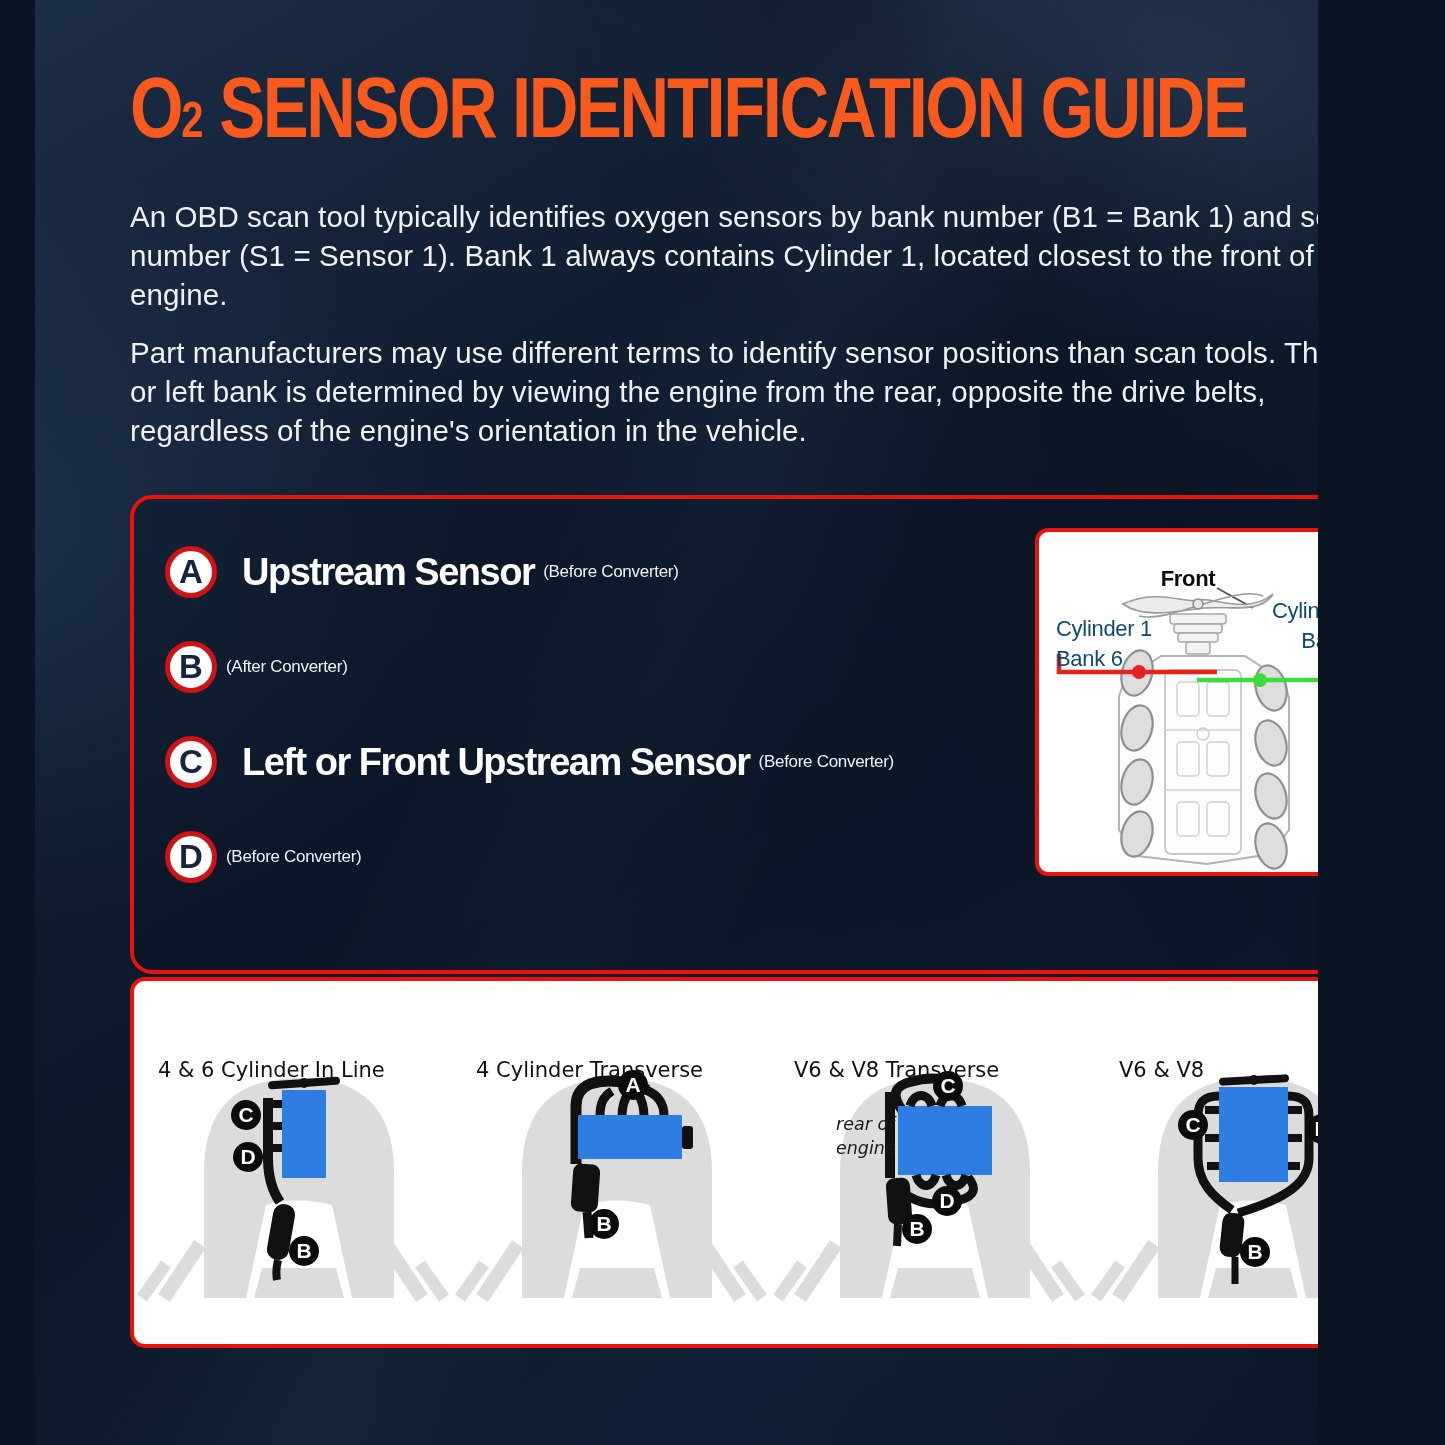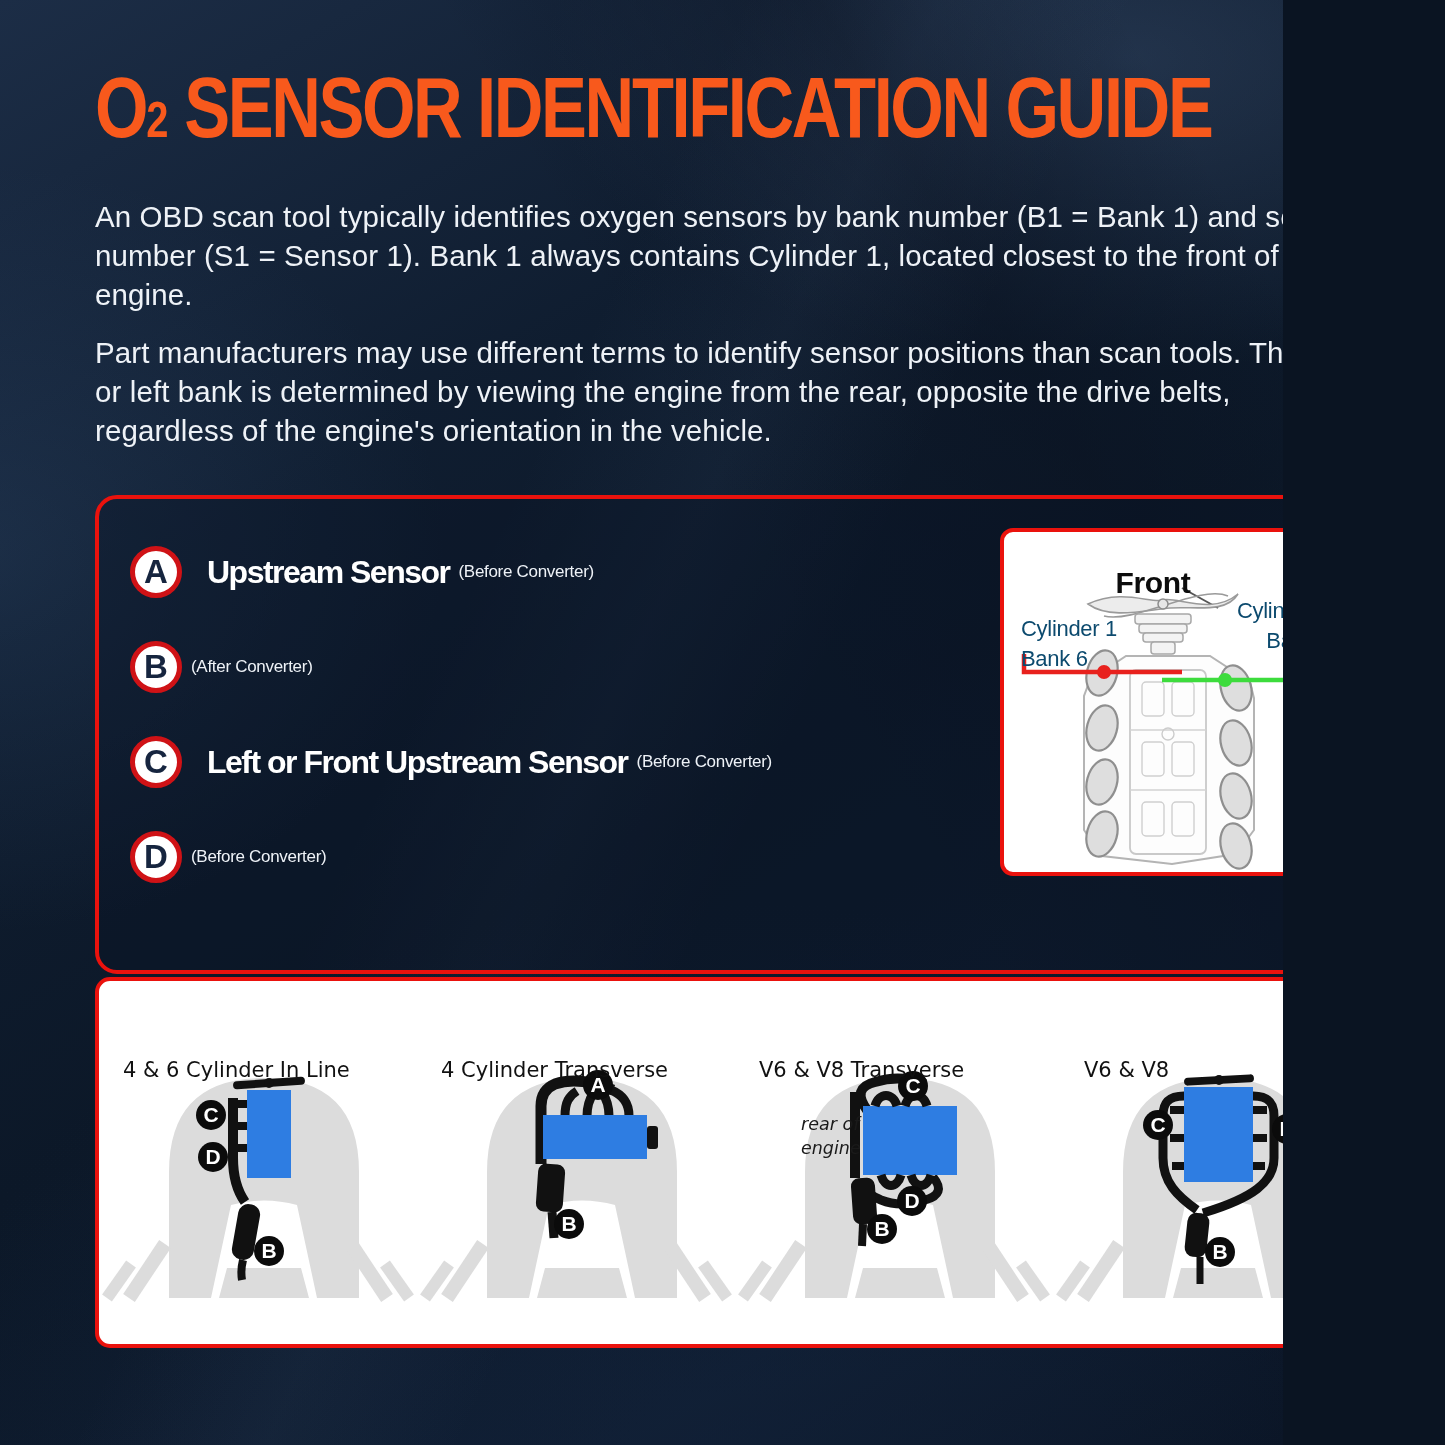--- a/index.html
+++ b/index.html
@@ -5,20 +5,21 @@
   html,body{margin:0;padding:0;background:#0a1422;}
   .page{
     position:relative;width:1283px;height:1445px;overflow:hidden;
     font-family:"Liberation Sans",sans-serif;
     background:
       radial-gradient(900px 480px at 88% 4%, rgba(74,98,134,.32), transparent 65%),
       radial-gradient(760px 620px at -2% 38%, rgba(52,80,116,.30), transparent 62%),
       radial-gradient(1100px 760px at 55% 100%, rgba(18,34,58,.55), transparent 72%),
       linear-gradient(150deg,#1c2d46 0%,#12213576 30%,#0c1828 55%,#0f1d31 82%,#0a1424 100%),
       #0d1a2c;
+    margin-left: 35px;
   }
   .page::before{
     content:"";position:absolute;inset:0;
     background:linear-gradient(115deg, transparent 38%, rgba(96,126,168,.07) 48%, transparent 58%),
                linear-gradient(60deg, transparent 60%, rgba(10,18,32,.5) 78%, transparent 92%);
     pointer-events:none;
   }
   .title{
     position:absolute;left:95px;top:58px;margin:0;white-space:nowrap;
     color:#f8591c;font-size:86px;font-weight:bold;letter-spacing:-3px;
@@ -38,30 +39,30 @@
     border:4px solid #ea120d;border-radius:22px;box-sizing:border-box;
     background:rgba(11,21,38,.40);
   }
   .lrow{position:absolute;left:31px;display:flex;align-items:center;height:56px;}
   .lrow.ra{top:45px;} .lrow.rb{top:140px;} .lrow.rc{top:235px;} .lrow.rd{top:330px;}
   .lbadge{
     width:52px;height:52px;border-radius:50%;background:#fff;border:5px solid #cf1216;
     display:flex;align-items:center;justify-content:center;box-sizing:border-box;flex:0 0 auto;
     font-size:33px;font-weight:bold;color:#16253f;
   }
-  .lname{font-size:32px;font-weight:bold;color:#fff;letter-spacing:-1.5px;white-space:nowrap;margin-left:25px;}
+  .lname{font-size:38px;font-weight:bold;color:#fff;letter-spacing:-1.5px;white-space:nowrap;margin-left:25px;}
   .lnote{font-size:17px;color:#eef2f7;margin-left:9px;white-space:nowrap;letter-spacing:-.3px;}
 
   .engine-card{
     position:absolute;left:901px;top:29px;width:352px;height:348px;
     background:#fff;border:4px solid #ea120d;border-radius:13px;box-sizing:border-box;
   }
   .engine-card .front-label{
     position:absolute;top:34px;left:0;right:46px;text-align:center;
-    font-size:30px;font-weight:bold;color:#0c0c0c;letter-spacing:-.3px;
+    font-size:22px;font-weight:bold;color:#0c0c0c;letter-spacing:-.3px;
   }
   .cyl-label{position:absolute;font-size:22px;font-weight:normal;color:#0c4a6e;line-height:30px;letter-spacing:-.3px;}
   .cyl-label.left{left:17px;top:82px;}
   .cyl-label.right{right:15px;top:64px;text-align:right;}
   .engine-art{position:absolute;left:0;top:0;}
 
   
   .layouts-box{
     position:absolute;left:95px;top:977px;width:1273px;height:371px;
     background:#fff;border:4px solid #ea120d;border-radius:15px;box-sizing:border-box;

